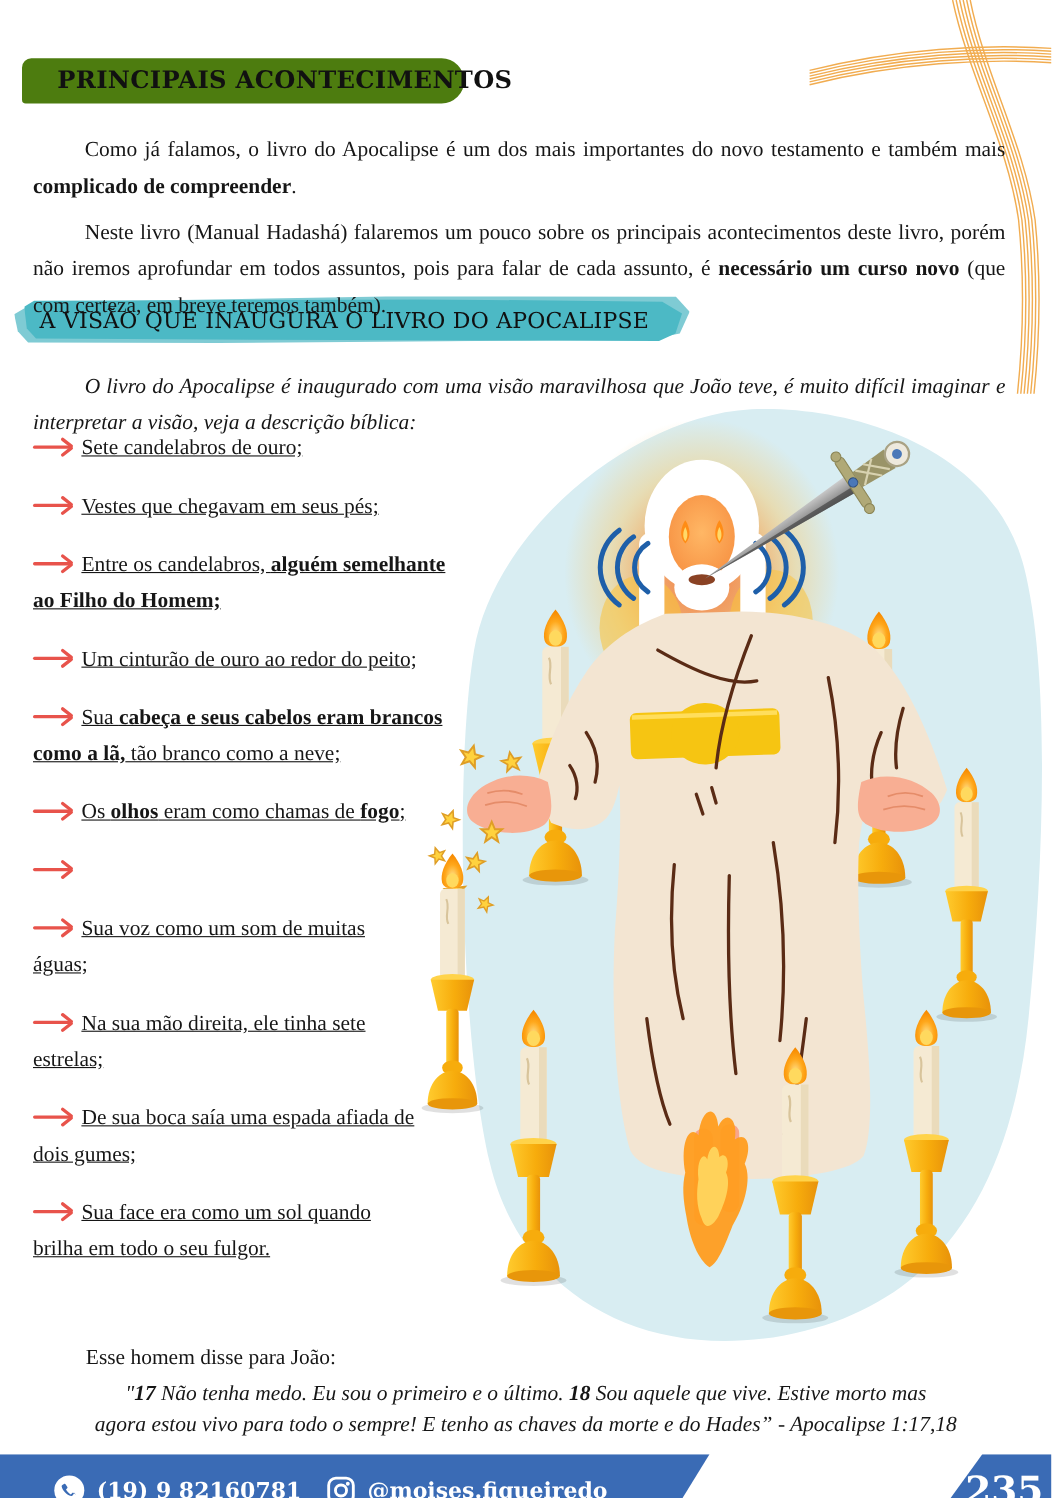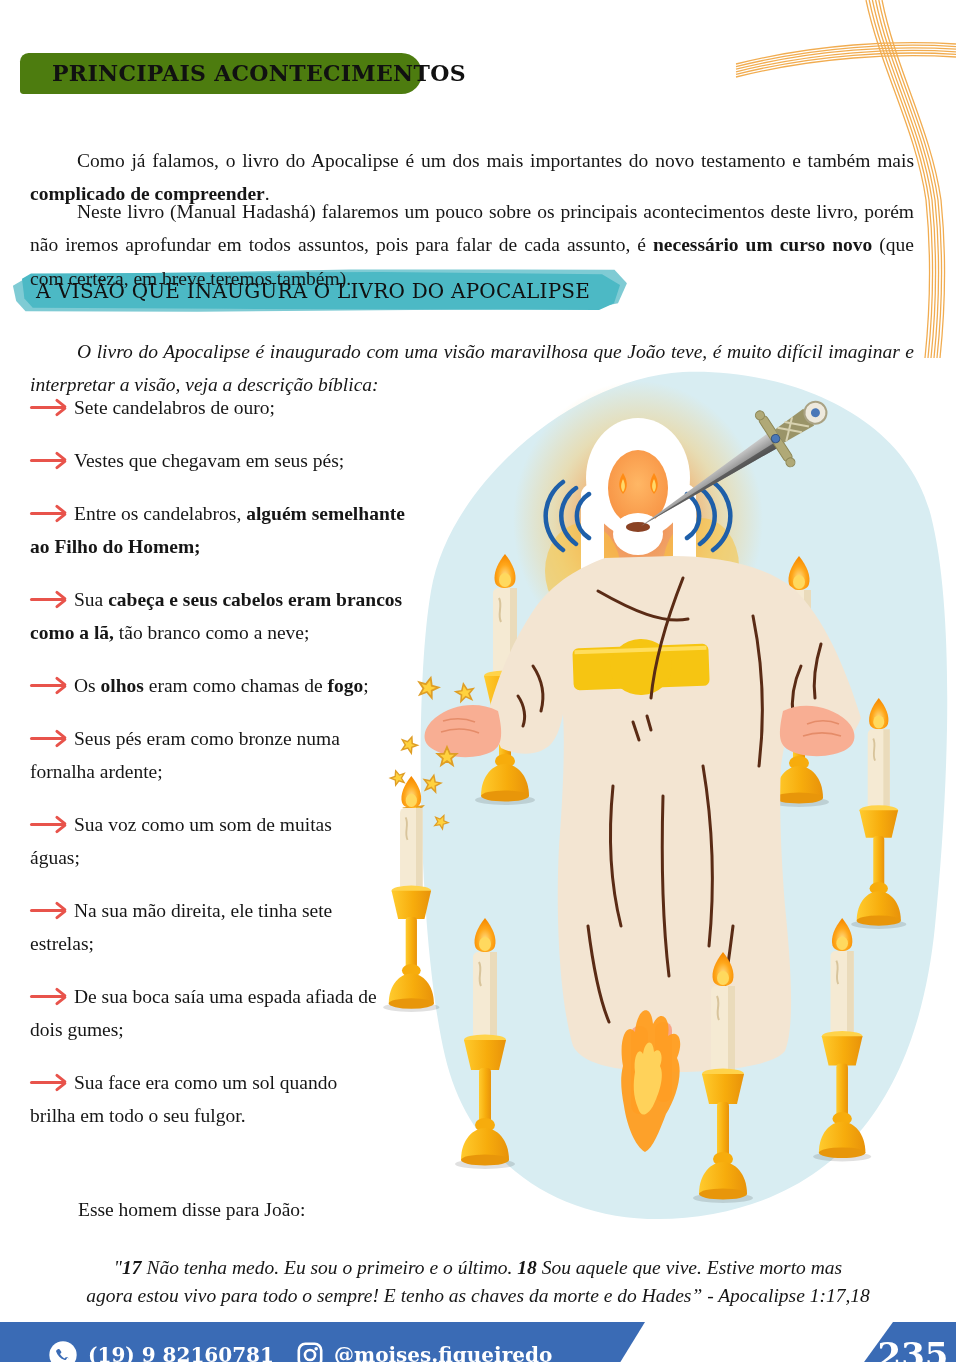--- a/index.html
+++ b/index.html
@@ -16,21 +16,21 @@
     background:#4d7c0f;border-radius:10px 24px 24px 4px;
     font-family:"DejaVu Serif", serif;font-weight:bold;font-size:22px;
     letter-spacing:.3px;line-height:41px;padding-left:32px;color:#111;
     white-space:nowrap;
   }
   
   .para{
     left:30px;width:884px;font-size:19.5px;line-height:33.5px;
     text-align:justify;text-indent:47px;
   }
-  #p1{top:124px;}
+  #p1{top:100px;}
   #p2{top:175px;}
   #p3{top:315px;font-style:italic;}
   
   #section-head{
     left:22px;top:272px;height:38px;display:inline-block;
     padding:0 30px 0 14px;line-height:38px;
     font-family:"DejaVu Serif", serif;font-weight:normal;font-size:20px;
     color:#101010;letter-spacing:.2px;white-space:nowrap;
   }
   #section-head .brush{
@@ -38,35 +38,35 @@
     clip-path:polygon(0 18%,1.5% 4%,60% 0,97% 6%,100% 34%,99% 82%,96.5% 100%,35% 97%,1.8% 94%,.4% 70%);
   }
   #section-head .brush2{
     position:absolute;inset:-3px -7px -2px -9px;background:#7FCBD4;z-index:-2;
     transform:rotate(-.7deg);
     clip-path:polygon(0 30%,3% 6%,55% 2%,98% 10%,100% 42%,98.5% 88%,94% 100%,30% 96%,2% 90%,.5% 66%);
   }
   
   #vision-list{
     left:30px;top:391px;width:420px;margin:0;padding:0;list-style:none;
-    font-size:19.5px;line-height:33px;
+    font-size:19.5px;line-height:33px;text-decoration:underline;
   }
   #vision-list li{margin:0 0 20px 0;white-space:pre-wrap;}
   .arrow{
     position:relative;display:inline-block;width:35px;height:3px;
     background:#E8534B;margin:0 9px 4px 0;vertical-align:middle;border-radius:2px;
   }
   .arrow::before,.arrow::after{
     content:"";position:absolute;right:-1px;top:0;width:13px;height:3px;
     background:#E8534B;border-radius:2px;transform-origin:right center;
   }
   .arrow::before{transform:rotate(38deg);}
   .arrow::after{transform:rotate(-38deg);}
   
-  #closing-line{left:78px;top:1179px;font-size:19.5px;text-align:right;}
+  #closing-line{left:78px;top:1204px;font-size:19.5px;text-align:right;}
   #quote{
     left:78px;top:1234px;width:800px;text-align:center;font-style:italic;
     font-size:19.5px;line-height:28.5px;white-space:pre-wrap;
   }
   #quote b{}
   
   #illustration{left:383px;top:366px;width:570px;height:858px;z-index:0;}
   #vision-list, #p1,#p2,#p3,#closing-line,#quote{z-index:2;}
   
   #footer{left:0;top:1322px;width:956px;height:65px;border-radius:19px;}
@@ -275,25 +275,25 @@
   <use href="#candle" transform="translate(470,332) scale(0.92)"></use>
   <use href="#candle" transform="translate(312,586)"></use>
   <use href="#candle" transform="translate(432,552) scale(0.97)"></use>
 </svg>
 
 <ul id="vision-list" class="abs">
     <li><span class="arrow"></span><span>Sete candelabros de ouro;</span></li>
     <li><span class="arrow"></span><span>Vestes que chegavam em seus pés;</span></li>
     <li><span class="arrow"></span><span>Entre os candelabros, </span><b>alguém semelhante
 ao Filho do Homem;</b></li>
+    <li><span class="arrow"></span><span>Um cinturão de ouro ao redor do peito;</span></li>
     <li><span class="arrow"></span><span>Sua </span><b>cabeça e seus cabelos eram brancos
 como a lã,</b><span> tão branco como a neve;</span></li>
     <li><span class="arrow"></span><span>Os </span><b>olhos</b><span> eram como chamas de </span><b>fogo</b><span>;</span></li>
-    <li><span class="arrow"></span><span>Seus pés eram como bronze numa
-fornalha ardente;</span></li>
+    <li><span class="arrow"></span></li>
     <li><span class="arrow"></span><span>Sua voz como um som de muitas
 águas;</span></li>
     <li><span class="arrow"></span><span>Na sua mão direita, ele tinha sete
 estrelas;</span></li>
     <li><span class="arrow"></span><span>De sua boca saía uma espada afiada de
 dois gumes;</span></li>
     <li><span class="arrow"></span><span>Sua face era como um sol quando
 brilha em todo o seu fulgor.</span></li>
   </ul>
 

